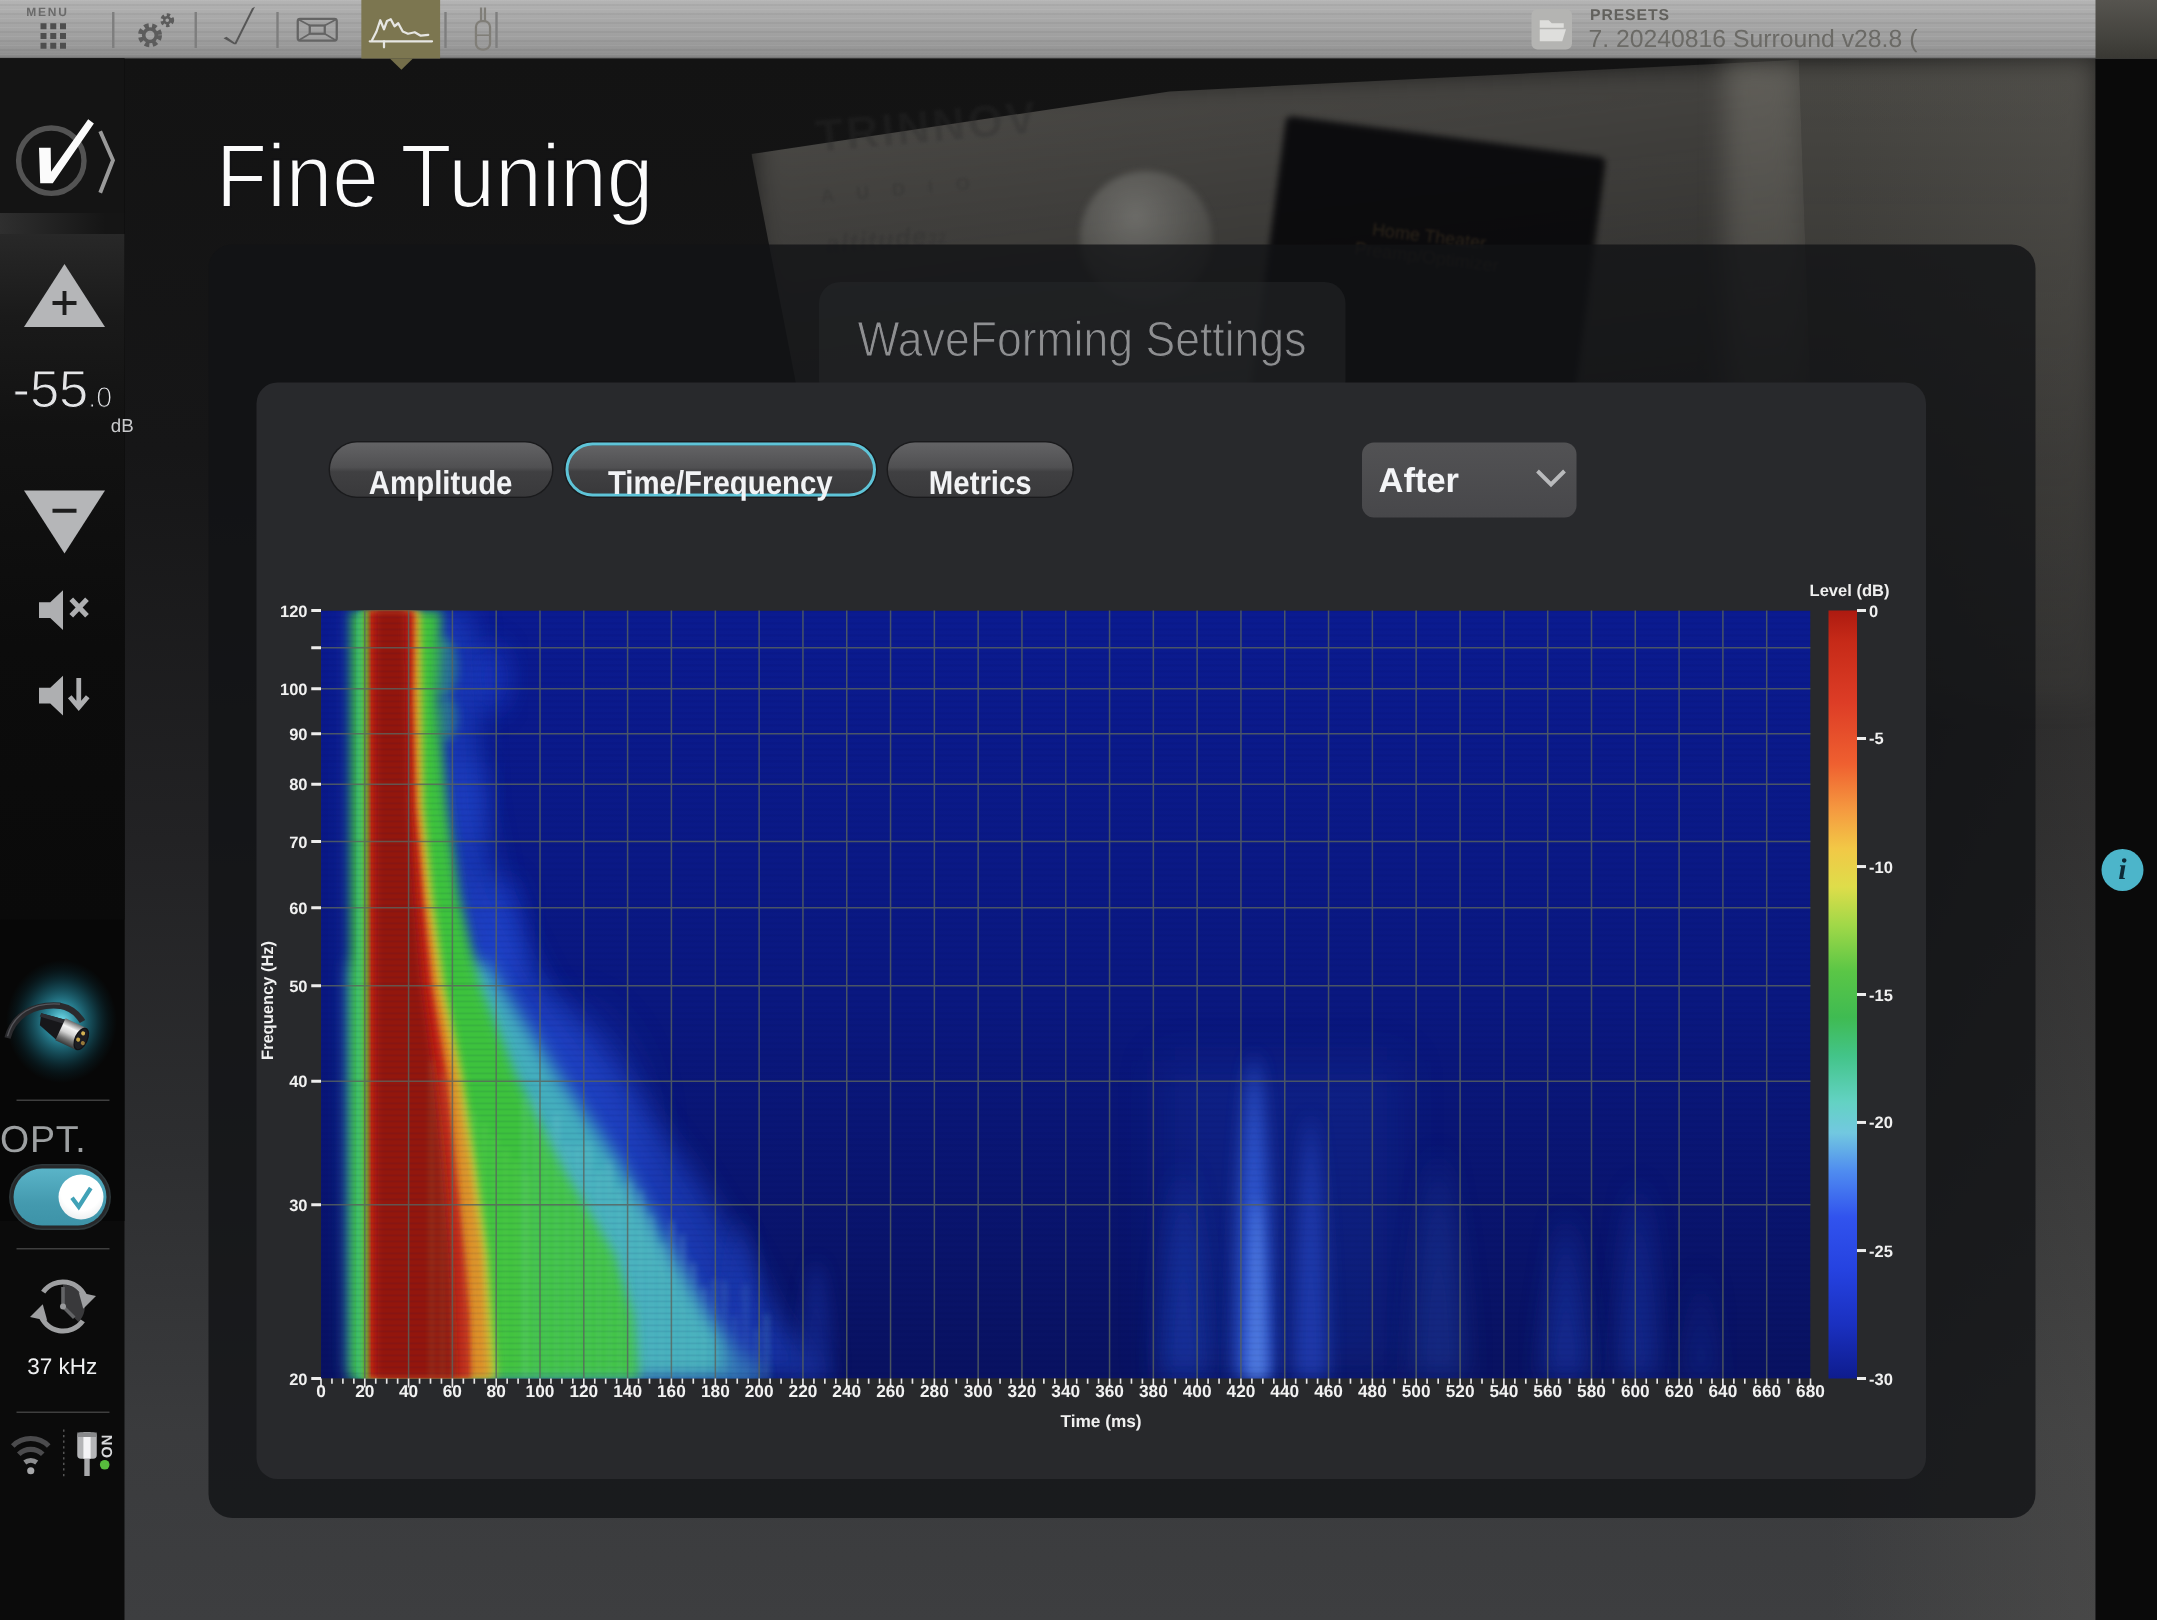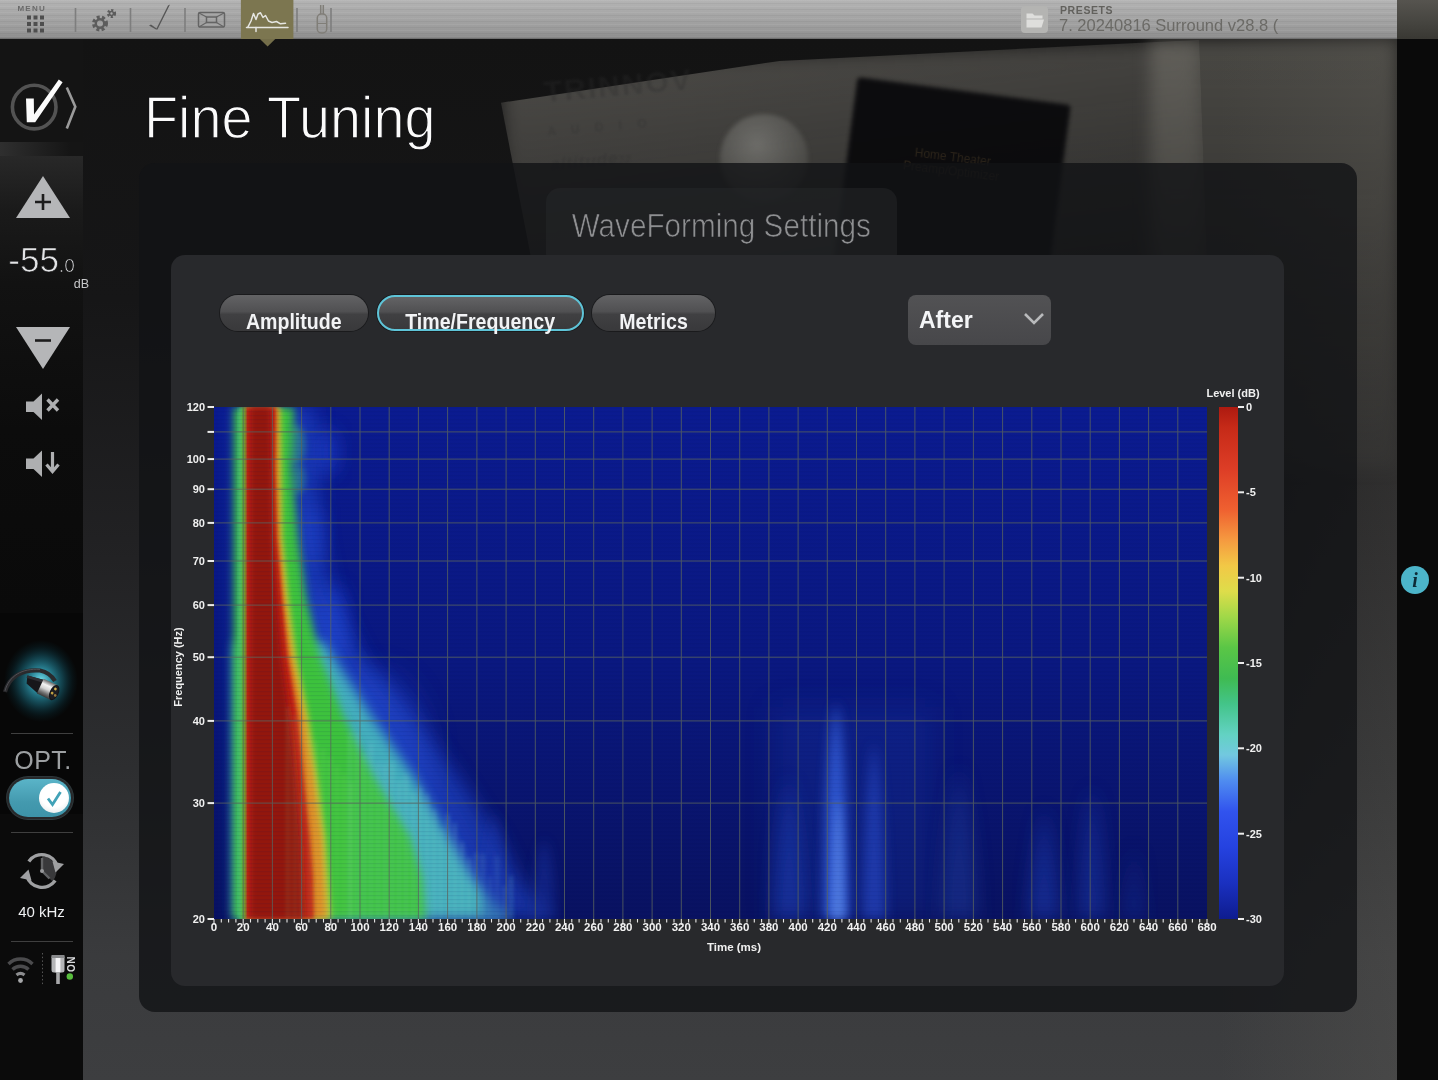--- a/index.html
+++ b/index.html
@@ -157,42 +157,42 @@
         <rect x="39" y="52.5" width="18" height="19" fill="url(#barrel)"></rect>
         <ellipse cx="57" cy="62" rx="5.2" ry="9.5" fill="#121215"></ellipse>
         <ellipse cx="57" cy="62" rx="4.2" ry="8.4" fill="#1d1d22"></ellipse>
         <circle cx="56.5" cy="57.5" r="1.6" fill="#d4b252"></circle>
         <circle cx="55" cy="63.5" r="1.6" fill="#c4a242"></circle>
         <circle cx="59.5" cy="64.5" r="1.6" fill="#97793a"></circle>
       </g>
 
     </svg>
     <div class="abs sep" style="top:693.5px;"></div>
-    <div class="abs" style="left:0;top:707px;width:86px;text-align:center;color:#9da0a2;font-size:25px;letter-spacing:0.5px;">OPT.</div>
+    <div class="abs" style="left:0;top:707px;width:86px;color:#9da0a2;font-size:25px;letter-spacing:0.5px;">OPT.</div>
 
     <div class="abs" style="left:9px;top:740px;width:62px;height:38px;border-radius:19px;
        background:linear-gradient(180deg,#5ab4c8,#449aaf 60%,#3d93a8);box-shadow:0 0 0 2px #27282a,0 0 0 3px rgba(160,200,210,0.25);"></div>
     <div class="abs" style="left:39px;top:744px;width:30px;height:30px;border-radius:50%;
        background:radial-gradient(circle at 50% 35%,#ffffff 55%,#dde2e4);"></div>
     <svg class="abs" style="left:39px;top:744px;" width="30" height="30" viewBox="0 0 30 30">
       <path d="M9 15.5 L13.5 21.5 L21.5 9" fill="none" stroke="#41a2b7" stroke-width="2.8"></path>
     </svg>
     <div class="abs sep" style="top:792.5px;"></div>
 
     <svg class="abs" style="left:0;top:808px;" width="83" height="48" viewBox="0 0 83 48">
       <path d="M42 24 L42 9.5 A14.5 14.5 0 0 1 52.3 34.3 Z" fill="#39393b"></path>
       <path d="M28.8 14.4 A16 16 0 0 1 57.3 19.4" fill="none" stroke="#9fa0a2" stroke-width="3.4"></path>
       <path d="M55.2 33.6 A16 16 0 0 1 26.7 28.6" fill="none" stroke="#9fa0a2" stroke-width="3.4"></path>
       <path d="M52.5 14.5 L64 17 L55.5 25.5 Z" fill="#9fa0a2"></path>
       <path d="M31.5 33.5 L20 31 L28.5 22.5 Z" fill="#9fa0a2"></path>
       <line x1="42" y1="24" x2="42" y2="11" stroke="#636466" stroke-width="2.4"></line>
       <line x1="42" y1="24" x2="49.5" y2="31.5" stroke="#636466" stroke-width="2.4"></line>
       <circle cx="42" cy="24" r="2" fill="#98999b"></circle>
     </svg>
-    <div class="abs" style="left:0;top:864px;width:83px;text-align:center;color:#eff0f2;font-size:15px;">40 kHz</div>
+    <div class="abs" style="left:0;top:864px;width:83px;text-align:center;color:#eff0f2;font-size:15px;">37 kHz</div>
     <div class="abs sep" style="top:901.5px;"></div>
 
     <svg class="abs" style="left:0;top:912px;" width="83" height="36" viewBox="0 0 83 36">
       <path d="M8.5 13 A17 17 0 0 1 32.5 13" fill="none" stroke="#4b4b4d" stroke-width="3.4"></path>
       <path d="M12.5 18.5 A11.5 11.5 0 0 1 28.5 18.5" fill="none" stroke="#4b4b4d" stroke-width="3.4"></path>
       <path d="M16.5 24 A6.5 6.5 0 0 1 24.5 24" fill="none" stroke="#8c8d8f" stroke-width="3.2"></path>
       <circle cx="20.5" cy="29.5" r="2.4" fill="#a7a8aa"></circle>
       <line x1="42.5" y1="2" x2="42.5" y2="35" stroke="#555" stroke-width="1" stroke-dasharray="1.5 2.2"></line>
       <rect x="51.5" y="4" width="13" height="17.5" rx="2.5" fill="#b4b5b7"></rect>
       <rect x="55.6" y="4" width="4.8" height="17.5" fill="#f4f4f6"></rect>

